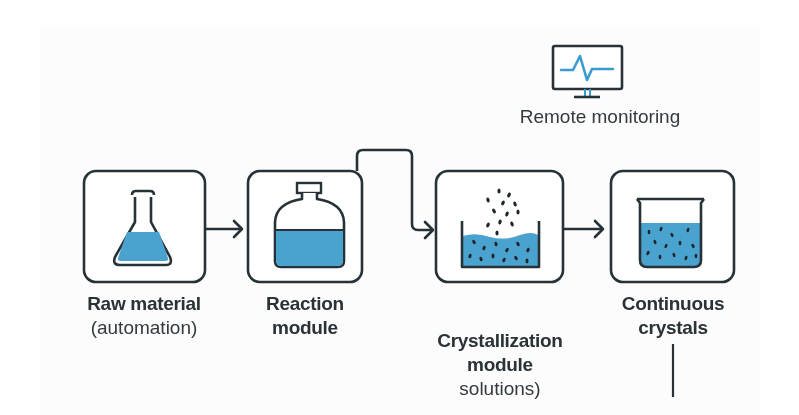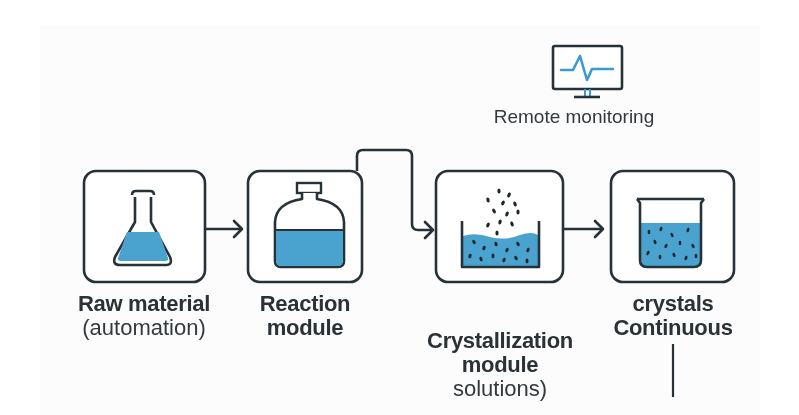--- a/index.html
+++ b/index.html
@@ -1,23 +1,23 @@
 <!DOCTYPE html>
 <html><head>
 <meta charset="utf-8">
 <style>
   html, body { margin:0; padding:0; }
   body { width:799px; height:415px; background:#ffffff; position:relative; overflow:hidden;
          font-family:"Liberation Sans", sans-serif; color:#2b3236; }
   .panel { position:absolute; left:40px; top:25px; width:720px; height:390px; background:#fcfcfc; }
   svg.diagram { position:absolute; left:0; top:0; }
-  .label { position:absolute; text-align:center; line-height:24px; font-size:22px; }
+  .label { position:absolute; text-align:center; line-height:24px; font-size:19px; }
   .label .bold { font-weight:bold; display:block; letter-spacing:-0.3px; }
   .label .sub { display:block; font-weight:normal; color:#333a3e; }
-  .remote { position:absolute; left:464px; top:104px; width:220px; text-align:center;
+  .remote { position:absolute; left:490px; top:104px; width:220px; text-align:center;
             font-size:19px; line-height:25px; color:#333a3e; }
 </style>
 </head>
 <body>
 
 <div class="panel"></div>
 
 <svg class="diagram" width="799" height="415" viewBox="0 0 799 415">
 
   <g>
@@ -137,15 +137,15 @@
   <span class="bold">module</span>
 </div>
 
 <div class="label" style="left:415px; top:292px; width:170px;margin-top:37px;">
   <span class="bold">Crystallization</span>
   <span class="bold">module</span>
   <span class="sub">solutions)</span>
 </div>
 
 <div class="label" style="left:593px; top:292px; width:160px;">
+  <span class="bold">Continuous</span>
   <span class="bold">crystals</span>
-  <span class="bold">Continuous</span>
 </div>
 
 </body></html>

